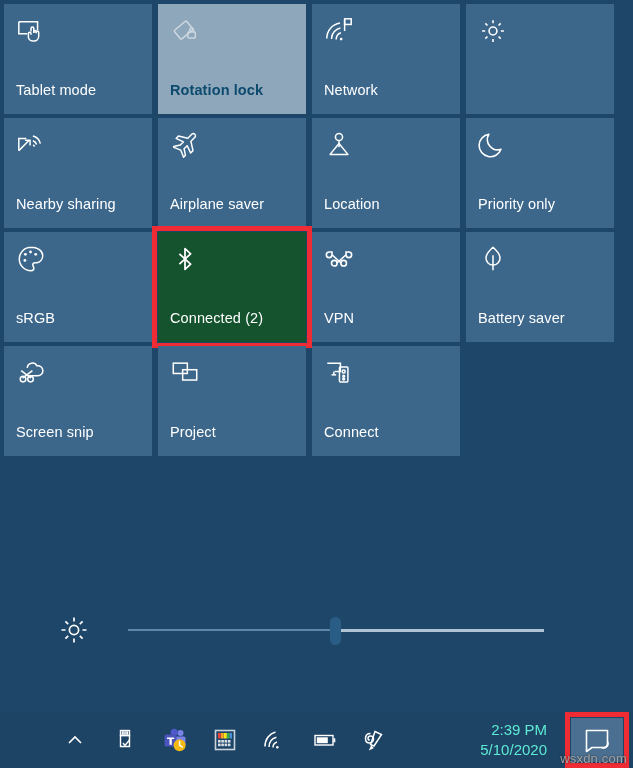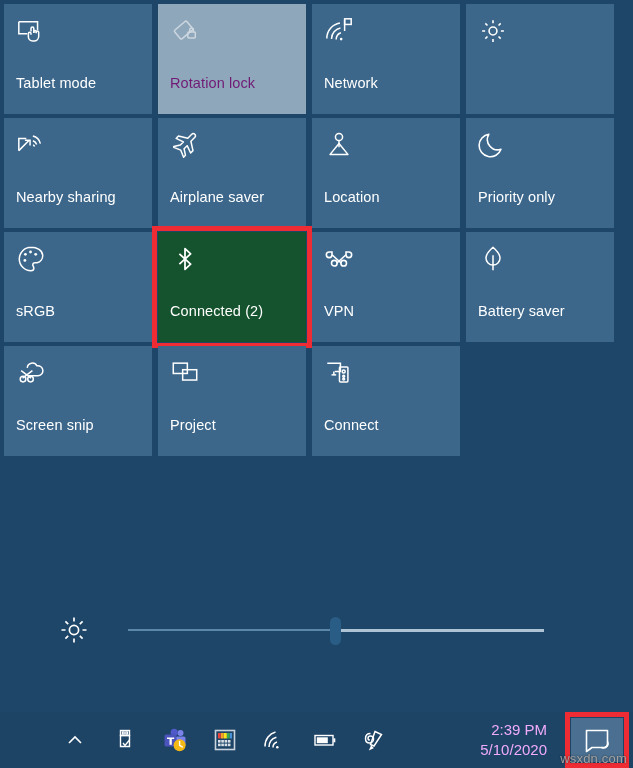--- a/index.html
+++ b/index.html
@@ -36,34 +36,35 @@
     flex-wrap: wrap;
   }
 
   .tile {
     position: relative;
     width: 148px;
     height: 110px;
     margin: 0 6px 4px 0;
     background: #3c678b;
     box-sizing: border-box;
-    padding: 12px 10px 20px 12px;
+    padding: 12px 10px 13px 12px;
     display: flex;
     flex-direction: column;
     justify-content: space-between;
     cursor: default;
   }
   .tile.state-active {
     background: #14532d;
   }
   .tile.state-disabled {
     background: #8fa7bb;
   }
   .tile.state-disabled .tile-label {
-    color: #701a75;
+    color: #0c4a6e;
+    font-weight: bold;
   }
   .tile.state-disabled .tile-icon {
     opacity: 0.55;
   }
 
   .tile-icon {
     width: 30px;
     height: 30px;
     color: #ffffff;
     display: block;
@@ -176,21 +177,21 @@
     cursor: default;
   }
   .tray-icon svg { display:block; }
 
   #clock {
     position: absolute;
     right: 86px;
     top: 50%;
     transform: translateY(-50%);
     text-align: right;
-    color: #f0abfc;
+    color: #5eead4;
     font-size: 15px;
     line-height: 20px;
     white-space: nowrap;
   }
 
   #action-center-button {
     position: absolute;
     right: 10px;
     top: 50%;
     transform: translateY(-50%);

